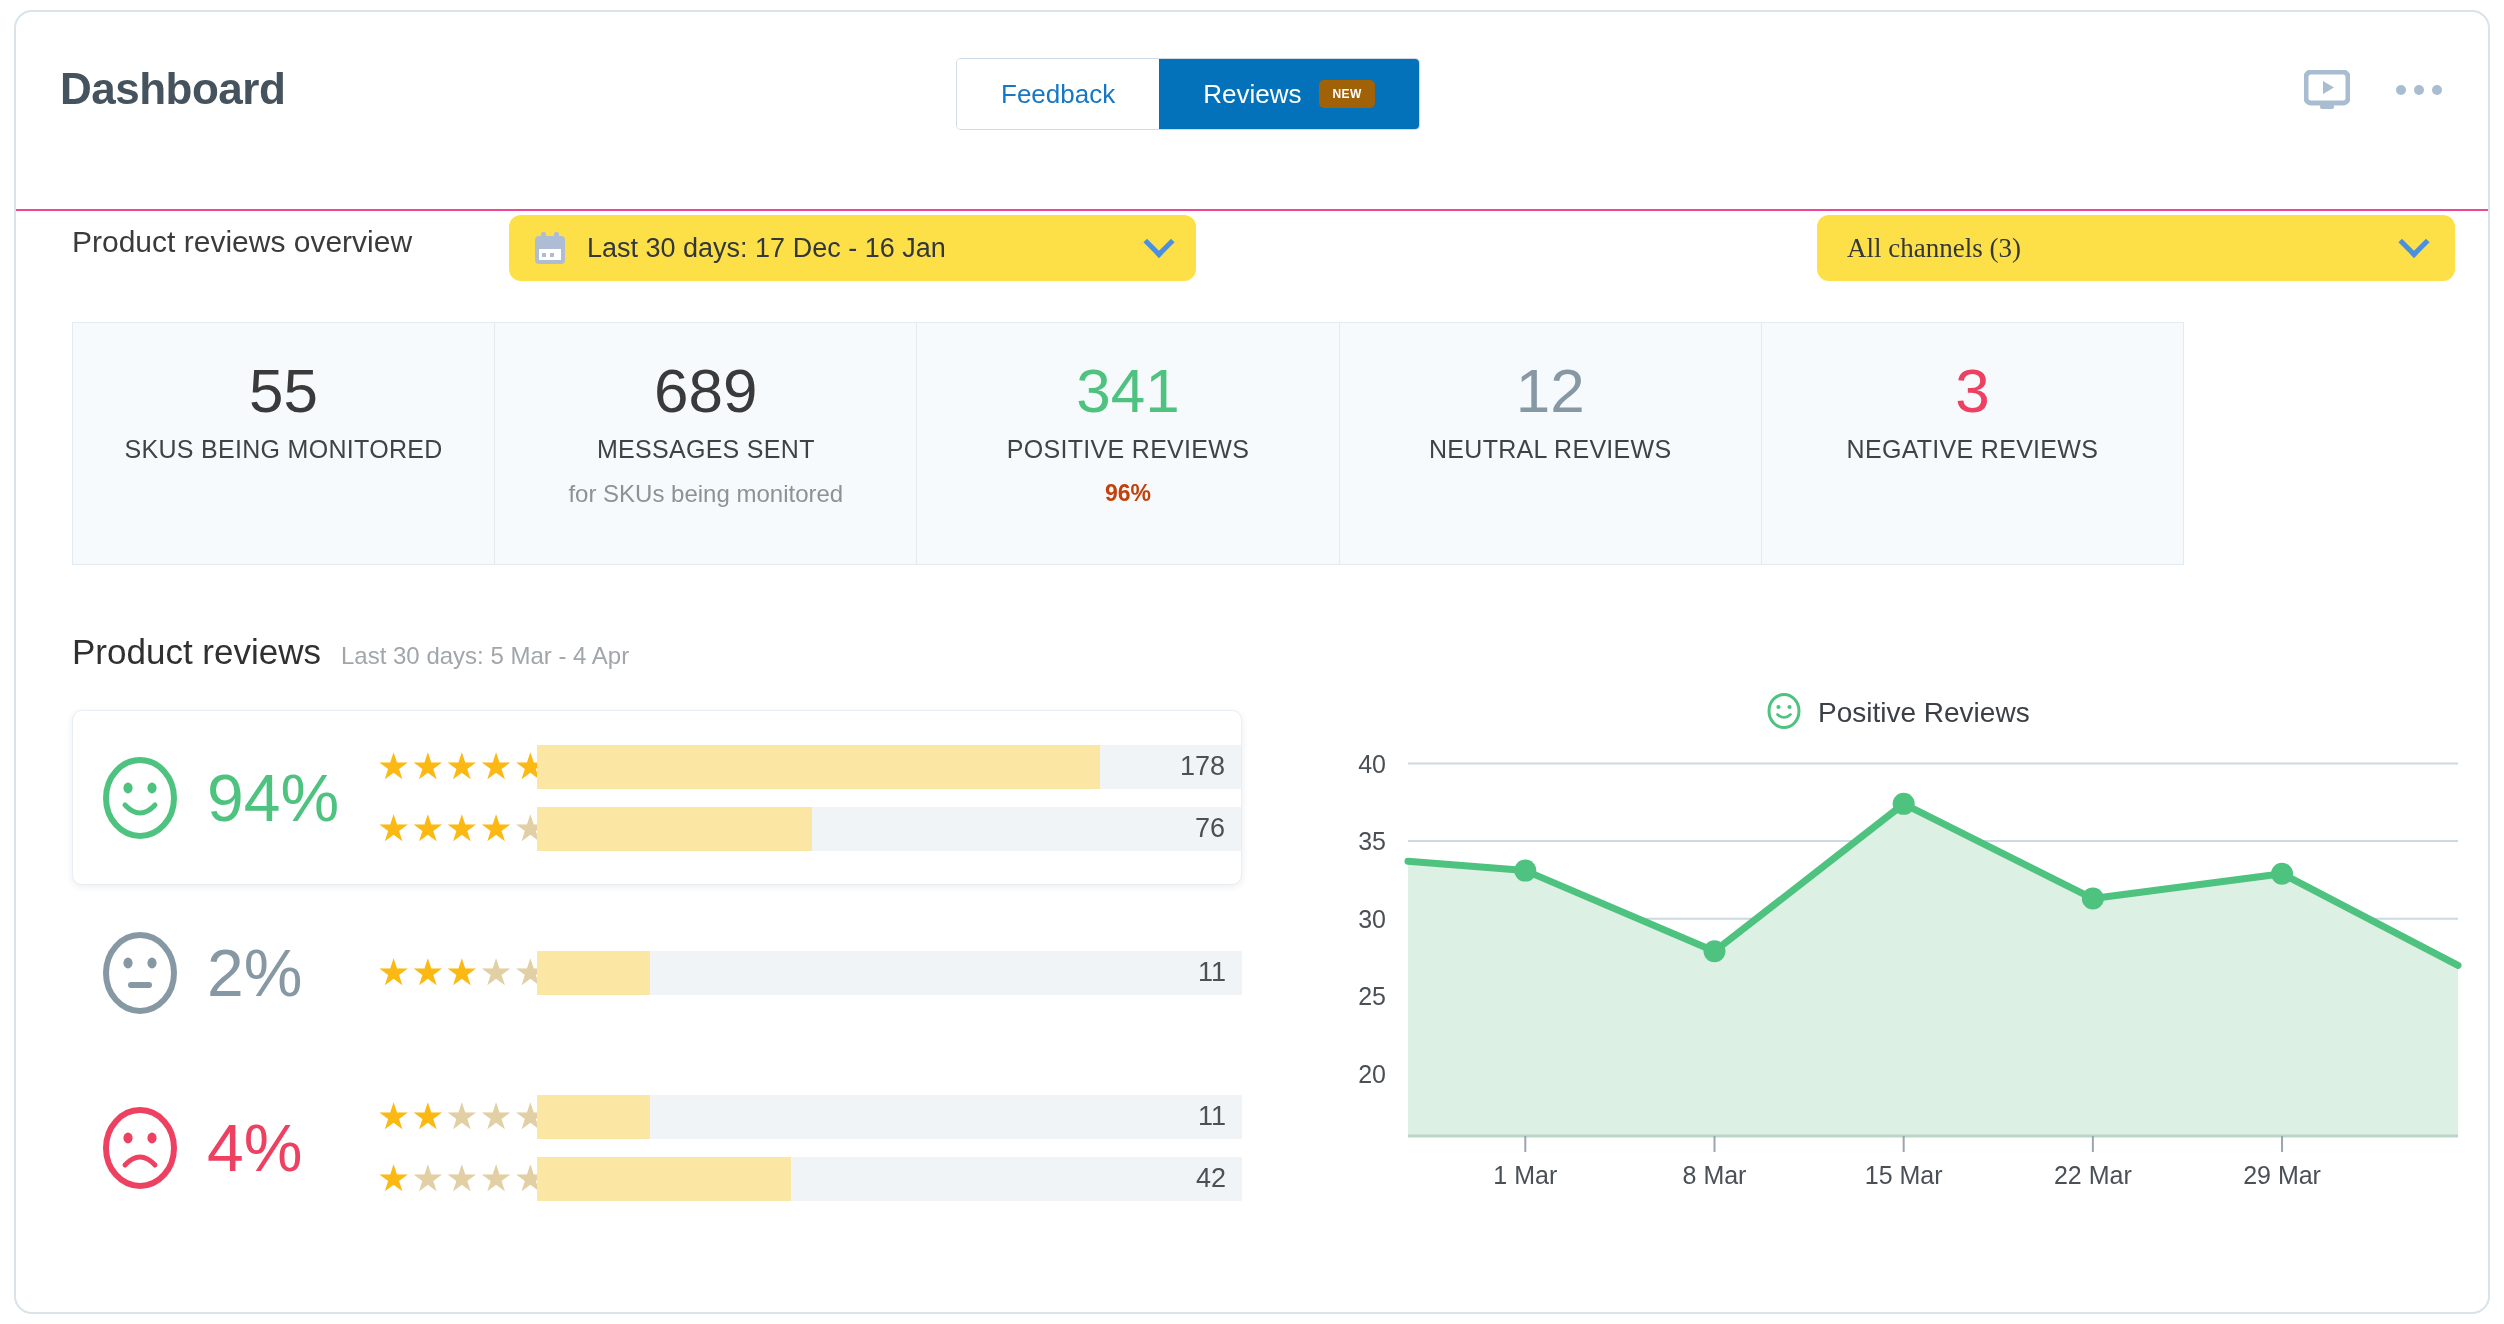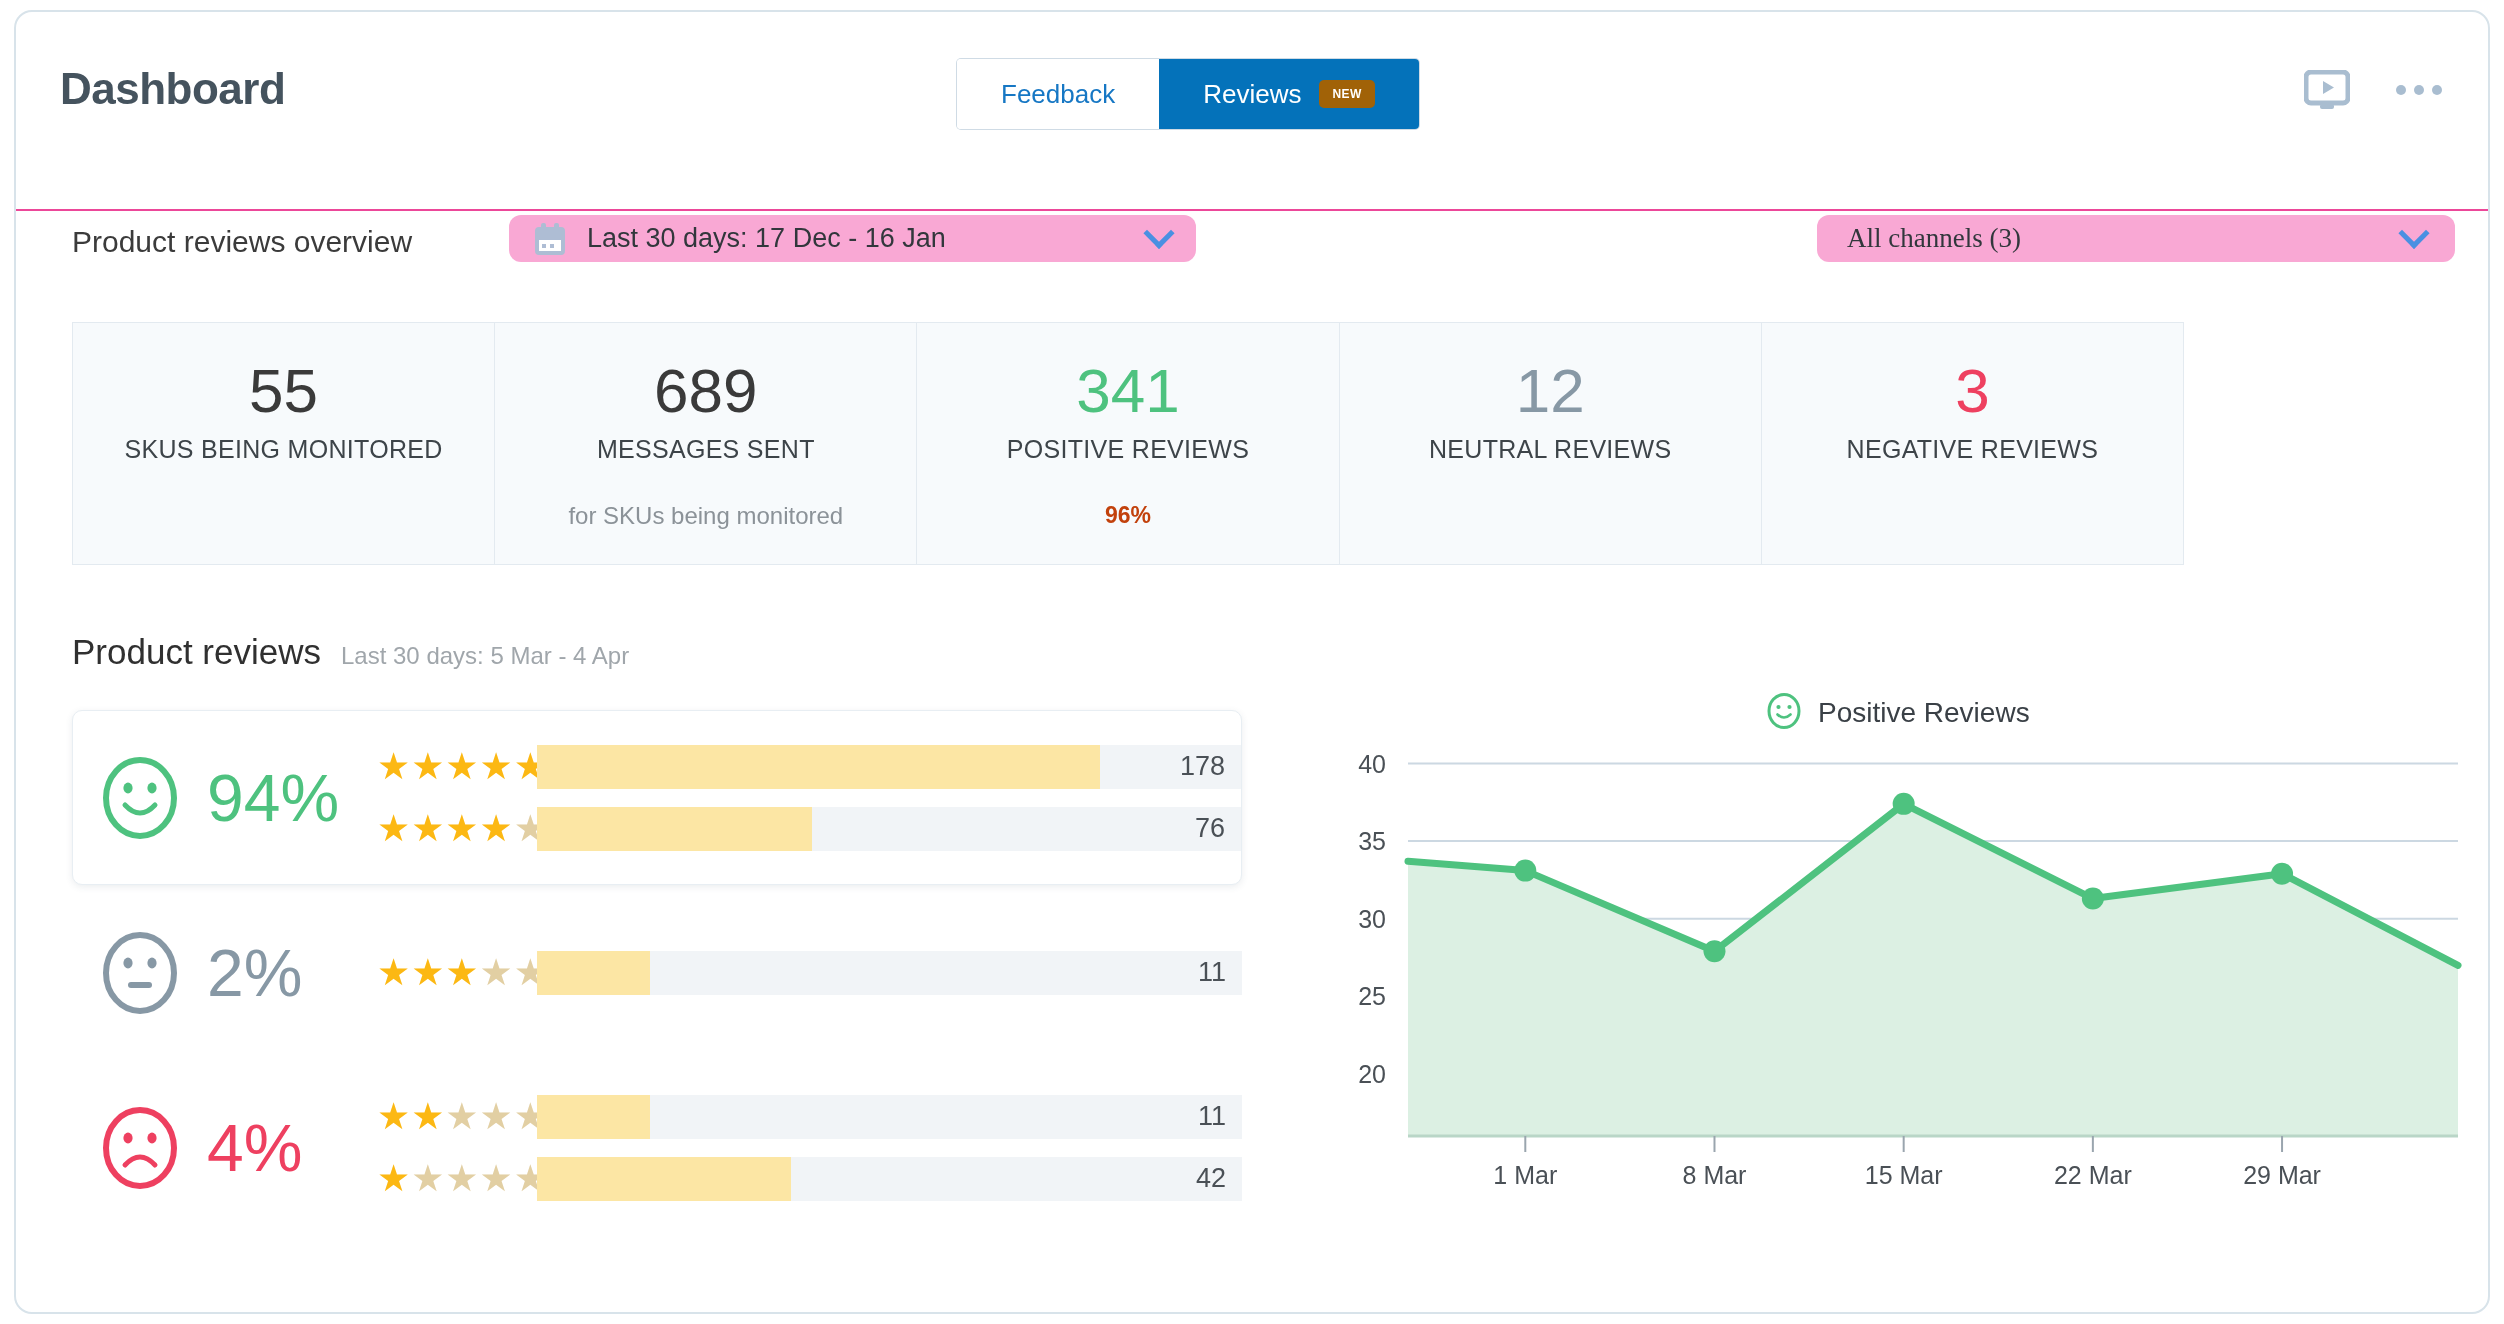--- a/index.html
+++ b/index.html
@@ -60,23 +60,23 @@
   }
   .icon-btn { cursor: pointer; display: flex; align-items: center; }
   .dots { display: flex; gap: 8px; }
   .dots i { width: 10px; height: 10px; border-radius: 50%; background: #a9bdd0; display: block; }
   .section-label {
     position: absolute; left: 56px; top: 213px;
     font-size: 30px; color: #3b3b3b;
   }
   .pill {
     position: absolute;
-    background: #f9a8d4;
+    background: #fde047;
     border-radius: 12px;
-    height: 47px;
+    height: 66px;
     display: flex; align-items: center;
     cursor: pointer;
   }
   #date-pill { left: 493px; top: 203px; width: 687px; padding: 0 26px 0 26px; }
   #chan-pill { left: 1801px; top: 203px; width: 638px; padding: 0 30px; font-family: Liberation Serif, serif; }
   .pill-text { font-size: 27px; color: #32373c; }
   #date-pill .pill-text { margin-left: 22px; }
   .chev {
     margin-left: auto;
     width: 22px; height: 22px;
@@ -108,21 +108,21 @@
     border-right: 1px solid #e3eaf0;
     padding-top: 35px;
     text-align: center;
   }
   .kpi:last-child { border-right: none; }
   .kpi-value { font-size: 62px; color: #3a3a3a; line-height: 1.05; font-weight: 400; }
   .kpi-value.pos { color: #4ec27f; }
   .kpi-value.neu { color: #8798a5; }
   .kpi-value.neg { color: #ee4060; }
   .kpi-label { font-size: 25px; color: #3d4449; margin-top: 12px; letter-spacing: 0.3px; }
-  .kpi-sub { font-size: 24px; color: #8b9298; margin-top: 38px; }
+  .kpi-sub { font-size: 24px; color: #8b9298; margin-top: 16px; }
   .kpi-sub.bold { color: #c2410c; font-weight: bold; font-size: 23px; }
 
   
   .pr-head { position: absolute; left: 56px; top: 620px; display: flex; align-items: baseline; gap: 20px; }
   .pr-title { font-size: 35px; color: #303030; }
   .pr-range { font-size: 24px; color: #a0a6ab; }
 
   .sentiments { position: absolute; left: 56px; top: 698px; width: 1170px; }
   .sent-row { position: relative; display: flex; align-items: center; }
   .sent-row.highlight {

